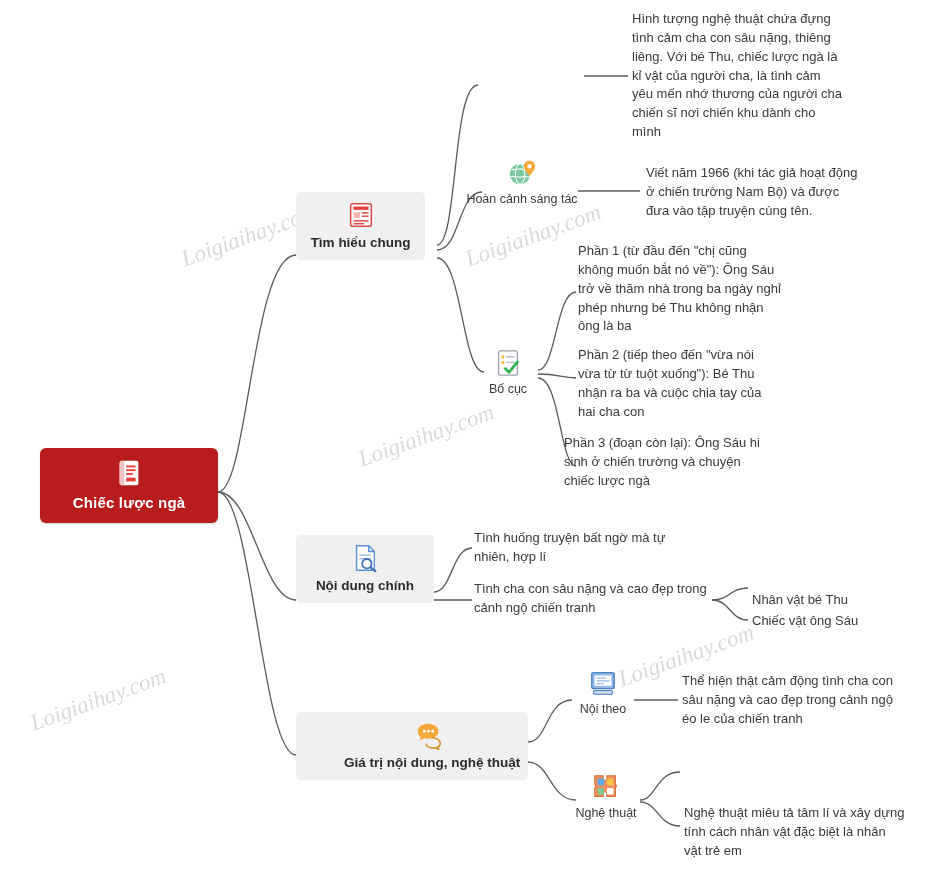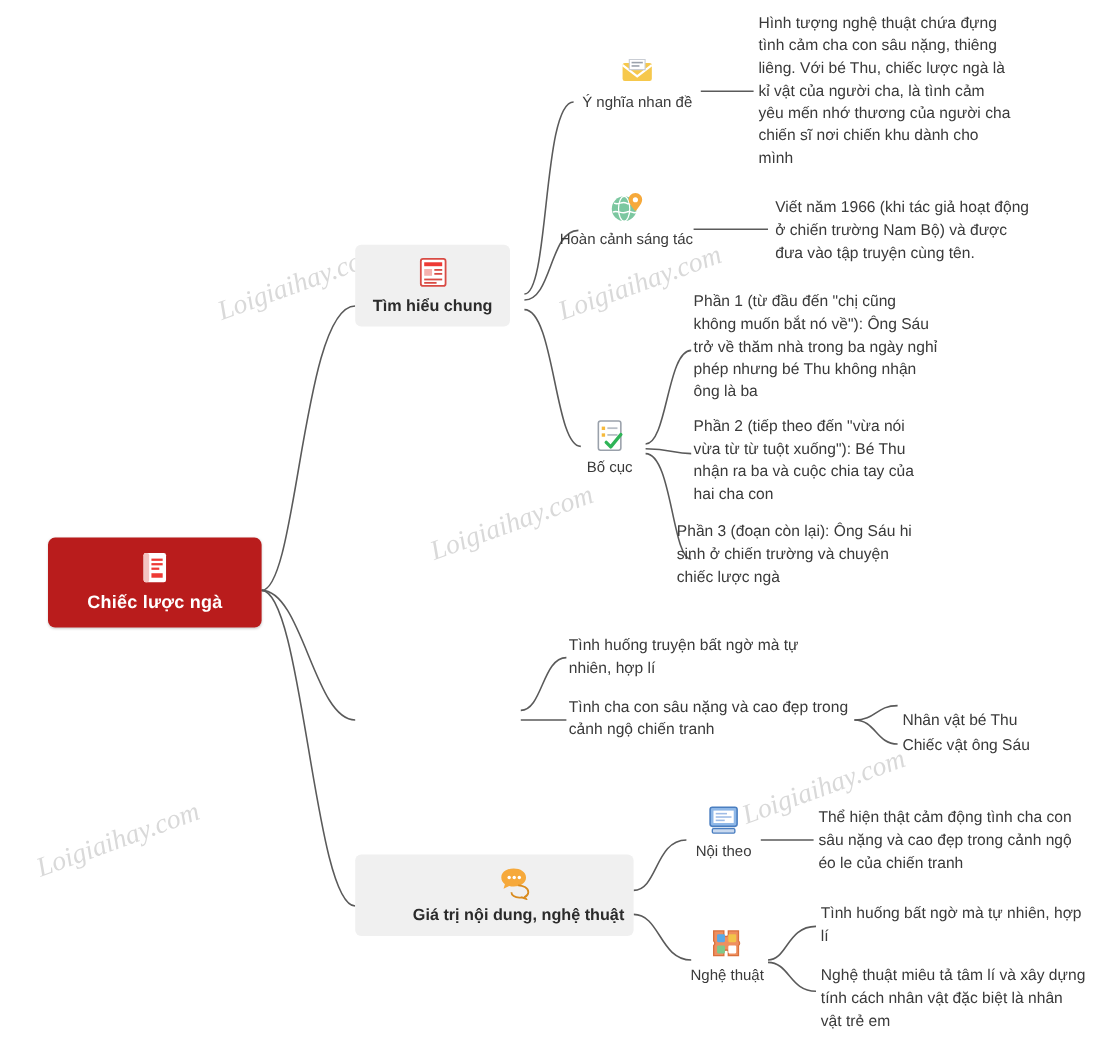--- a/index.html
+++ b/index.html
@@ -157,43 +157,33 @@
       <rect x="6" y="3" width="20" height="26" rx="2" fill="#ffffff"></rect>
       <rect x="6" y="3" width="5" height="26" rx="2" fill="#f3c4c2"></rect>
       <rect x="13" y="8" width="10" height="2" fill="#ee3a35"></rect>
       <rect x="13" y="12" width="10" height="2" fill="#ee3a35"></rect>
       <rect x="13" y="16" width="7" height="2" fill="#ee3a35"></rect>
       <rect x="13" y="21" width="10" height="4" fill="#ee3a35"></rect>
     </svg>
     <div class="root-label">Chiếc lược ngà</div>
   </div>
 
-  <div class="node branch-node" style="left:296px; top:204px; width:129px;">
+  <div class="node branch-node" style="left:296px; top:192px; width:129px;">
     <svg class="branch-icon" viewBox="0 0 32 32">
       <rect x="5" y="4" width="22" height="24" rx="2" fill="#ffffff" stroke="#d94b44" stroke-width="1.6"></rect>
       <rect x="8" y="7" width="16" height="3.5" fill="#ee3a35"></rect>
       <rect x="8" y="13" width="7" height="6" fill="#f5b2ae"></rect>
       <rect x="17" y="13" width="7" height="1.6" fill="#d94b44"></rect>
       <rect x="17" y="16.5" width="7" height="1.6" fill="#d94b44"></rect>
       <rect x="8" y="21.5" width="16" height="1.6" fill="#d94b44"></rect>
       <rect x="8" y="24.5" width="11" height="1.6" fill="#d94b44"></rect>
     </svg>
     <div class="branch-label">Tìm hiểu chung</div>
   </div>
 
-  <div class="node sub-node" style="left:478px; top:44px; width:106px;">
-    <svg class="sub-icon" viewBox="0 0 32 32">
-      <rect x="3" y="9" width="26" height="16" rx="2" fill="#f6c84c"></rect>
-      <path d="M3 11 L16 21 L29 11" fill="none" stroke="#ffffff" stroke-width="2"></path>
-      <path d="M9 6 L23 6 L23 15 L9 15 Z" fill="#ffffff" stroke="#c9cdd4" stroke-width="1"></path>
-      <rect x="11" y="8" width="10" height="1.4" fill="#9aa1ab"></rect>
-      <rect x="11" y="11" width="7" height="1.4" fill="#9aa1ab"></rect>
-    </svg>
-    <div class="sub-label">Ý nghĩa nhan đề</div>
-  </div>
   <div class="leaf" style="position:absolute; left:632px; top:10px; width:212px;">Hình tượng nghệ thuật chứa đựng tình cảm cha con sâu nặng, thiêng liêng. Với bé Thu, chiếc lược ngà là kỉ vật của người cha, là tình cảm yêu mến nhớ thương của người cha chiến sĩ nơi chiến khu dành cho mình</div>
 
   <div class="node sub-node" style="left:460px; top:158px; width:124px;">
     <svg class="sub-icon" viewBox="0 0 32 32">
       <circle cx="14" cy="17" r="11" fill="#7cc7a0"></circle>
       <path d="M5 12 C 9 14, 12 10, 16 12 C 19 14, 21 11, 24 13" stroke="#ffffff" stroke-width="1.3" fill="none"></path>
       <path d="M4 20 C 8 18, 12 22, 16 20 C 20 18, 22 22, 25 20" stroke="#ffffff" stroke-width="1.3" fill="none"></path>
       <ellipse cx="14" cy="17" rx="5" ry="11" fill="none" stroke="#ffffff" stroke-width="1.1"></ellipse>
       <path d="M24 3 C 20.5 3 18 5.6 18 9 C 18 13 24 19 24 19 C 24 19 30 13 30 9 C 30 5.6 27.5 3 24 3 Z" fill="#f6a93b"></path>
       <circle cx="24" cy="9" r="2.3" fill="#ffffff"></circle>
@@ -210,20 +200,31 @@
       <rect x="9" y="14" width="3" height="3" fill="#f6b93b"></rect>
       <rect x="14" y="14.6" width="9" height="1.6" fill="#b9bfc7"></rect>
       <path d="M13 22 L17 26 L26 15" fill="none" stroke="#2fb457" stroke-width="3" stroke-linecap="round" stroke-linejoin="round"></path>
     </svg>
     <div class="sub-label">Bố cục</div>
   </div>
   <div class="leaf" style="position:absolute; left:578px; top:242px; width:204px;">Phần 1 (từ đầu đến "chị cũng không muốn bắt nó về"): Ông Sáu trở về thăm nhà trong ba ngày nghỉ phép nhưng bé Thu không nhận ông là ba</div>
   <div class="leaf" style="position:absolute; left:578px; top:346px; width:198px;">Phần 2 (tiếp theo đến "vừa nói vừa từ từ tuột xuống"): Bé Thu nhận ra ba và cuộc chia tay của hai cha con</div>
   <div class="leaf" style="position:absolute; left:564px; top:434px; width:210px;">Phần 3 (đoạn còn lại): Ông Sáu hi sinh ở chiến trường và chuyện chiếc lược ngà</div>
 
+  <div class="node branch-node" style="left:296px; top:535px; width:138px;">
+    <svg class="branch-icon" viewBox="0 0 32 32">
+      <path d="M7 3 H20 L26 9 V29 H7 Z" fill="#ffffff" stroke="#5b8fd6" stroke-width="1.5"></path>
+      <path d="M20 3 V9 H26" fill="none" stroke="#5b8fd6" stroke-width="1.5"></path>
+      <rect x="10" y="12" width="12" height="1.6" fill="#9fbce6"></rect>
+      <rect x="10" y="16" width="12" height="1.6" fill="#9fbce6"></rect>
+      <circle cx="18" cy="22" r="5" fill="none" stroke="#3f6fb5" stroke-width="2"></circle>
+      <path d="M22 26 L27 30" stroke="#3f6fb5" stroke-width="2.4" stroke-linecap="round"></path>
+    </svg>
+    <div class="branch-label">Nội dung chính</div>
+  </div>
   <div class="leaf" style="position:absolute; left:474px; top:529px; width:228px;">Tình huống truyện bất ngờ mà tự nhiên, hợp lí</div>
   <div class="leaf" style="position:absolute; left:474px; top:580px; width:234px;">Tình cha con sâu nặng và cao đẹp trong cảnh ngộ chiến tranh</div>
   <div class="leaf" style="position:absolute; left:752px; top:580px; width:160px;margin-top:11px;">Nhân vật bé Thu</div>
   <div class="leaf" style="position:absolute; left:752px; top:612px; width:160px;">Chiếc vật ông Sáu</div>
 
   <div class="node branch-node" style="left:296px; top:712px; width:232px;padding-left:48px;">
     <svg class="branch-icon" viewBox="0 0 32 32">
       <path d="M4 12 C 4 7 9 4 15 4 C 21 4 26 7 26 12 C 26 17 21 20 15 20 C 13.5 20 12.2 19.8 11 19.5 L 6 22 L 7.2 18 C 5.2 16.5 4 14.4 4 12 Z" fill="#f6a93b"></path>
       <circle cx="11" cy="12" r="1.5" fill="#ffffff"></circle>
       <circle cx="15.5" cy="12" r="1.5" fill="#ffffff"></circle>
@@ -249,16 +250,15 @@
   <div class="node sub-node" style="left:568px; top:772px; width:76px;">
     <svg class="sub-icon" viewBox="0 0 32 32">
       <path d="M4 4 H13 V8 A2.5 2.5 0 0 0 17 8 V4 H26 V13 A2.5 2.5 0 0 1 26 17 H26 V26 H17 V22 A2.5 2.5 0 0 0 13 22 V26 H4 V17 A2.5 2.5 0 0 0 4 13 Z" fill="#ef8f5f" stroke="#d9713c" stroke-width="1.2"></path>
       <rect x="7" y="7" width="7" height="7" rx="1" fill="#5aa9e6"></rect>
       <rect x="17" y="7" width="7" height="7" rx="1" fill="#f2c44a"></rect>
       <rect x="7" y="17" width="7" height="7" rx="1" fill="#7fc98b"></rect>
       <rect x="17" y="17" width="7" height="7" rx="1" fill="#ffffff"></rect>
     </svg>
     <div class="sub-label">Nghệ thuật</div>
   </div>
-  <div class="leaf" style="position:absolute; left:684px; top:752px; width:218px;">Tình huống bất ngờ mà tự nhiên, hợp lí</div>
   <div class="leaf" style="position:absolute; left:684px; top:804px; width:222px;">Nghệ thuật miêu tả tâm lí và xây dựng tính cách nhân vật đặc biệt là nhân vật trẻ em</div>
 
 </div>
 
 </body></html>

